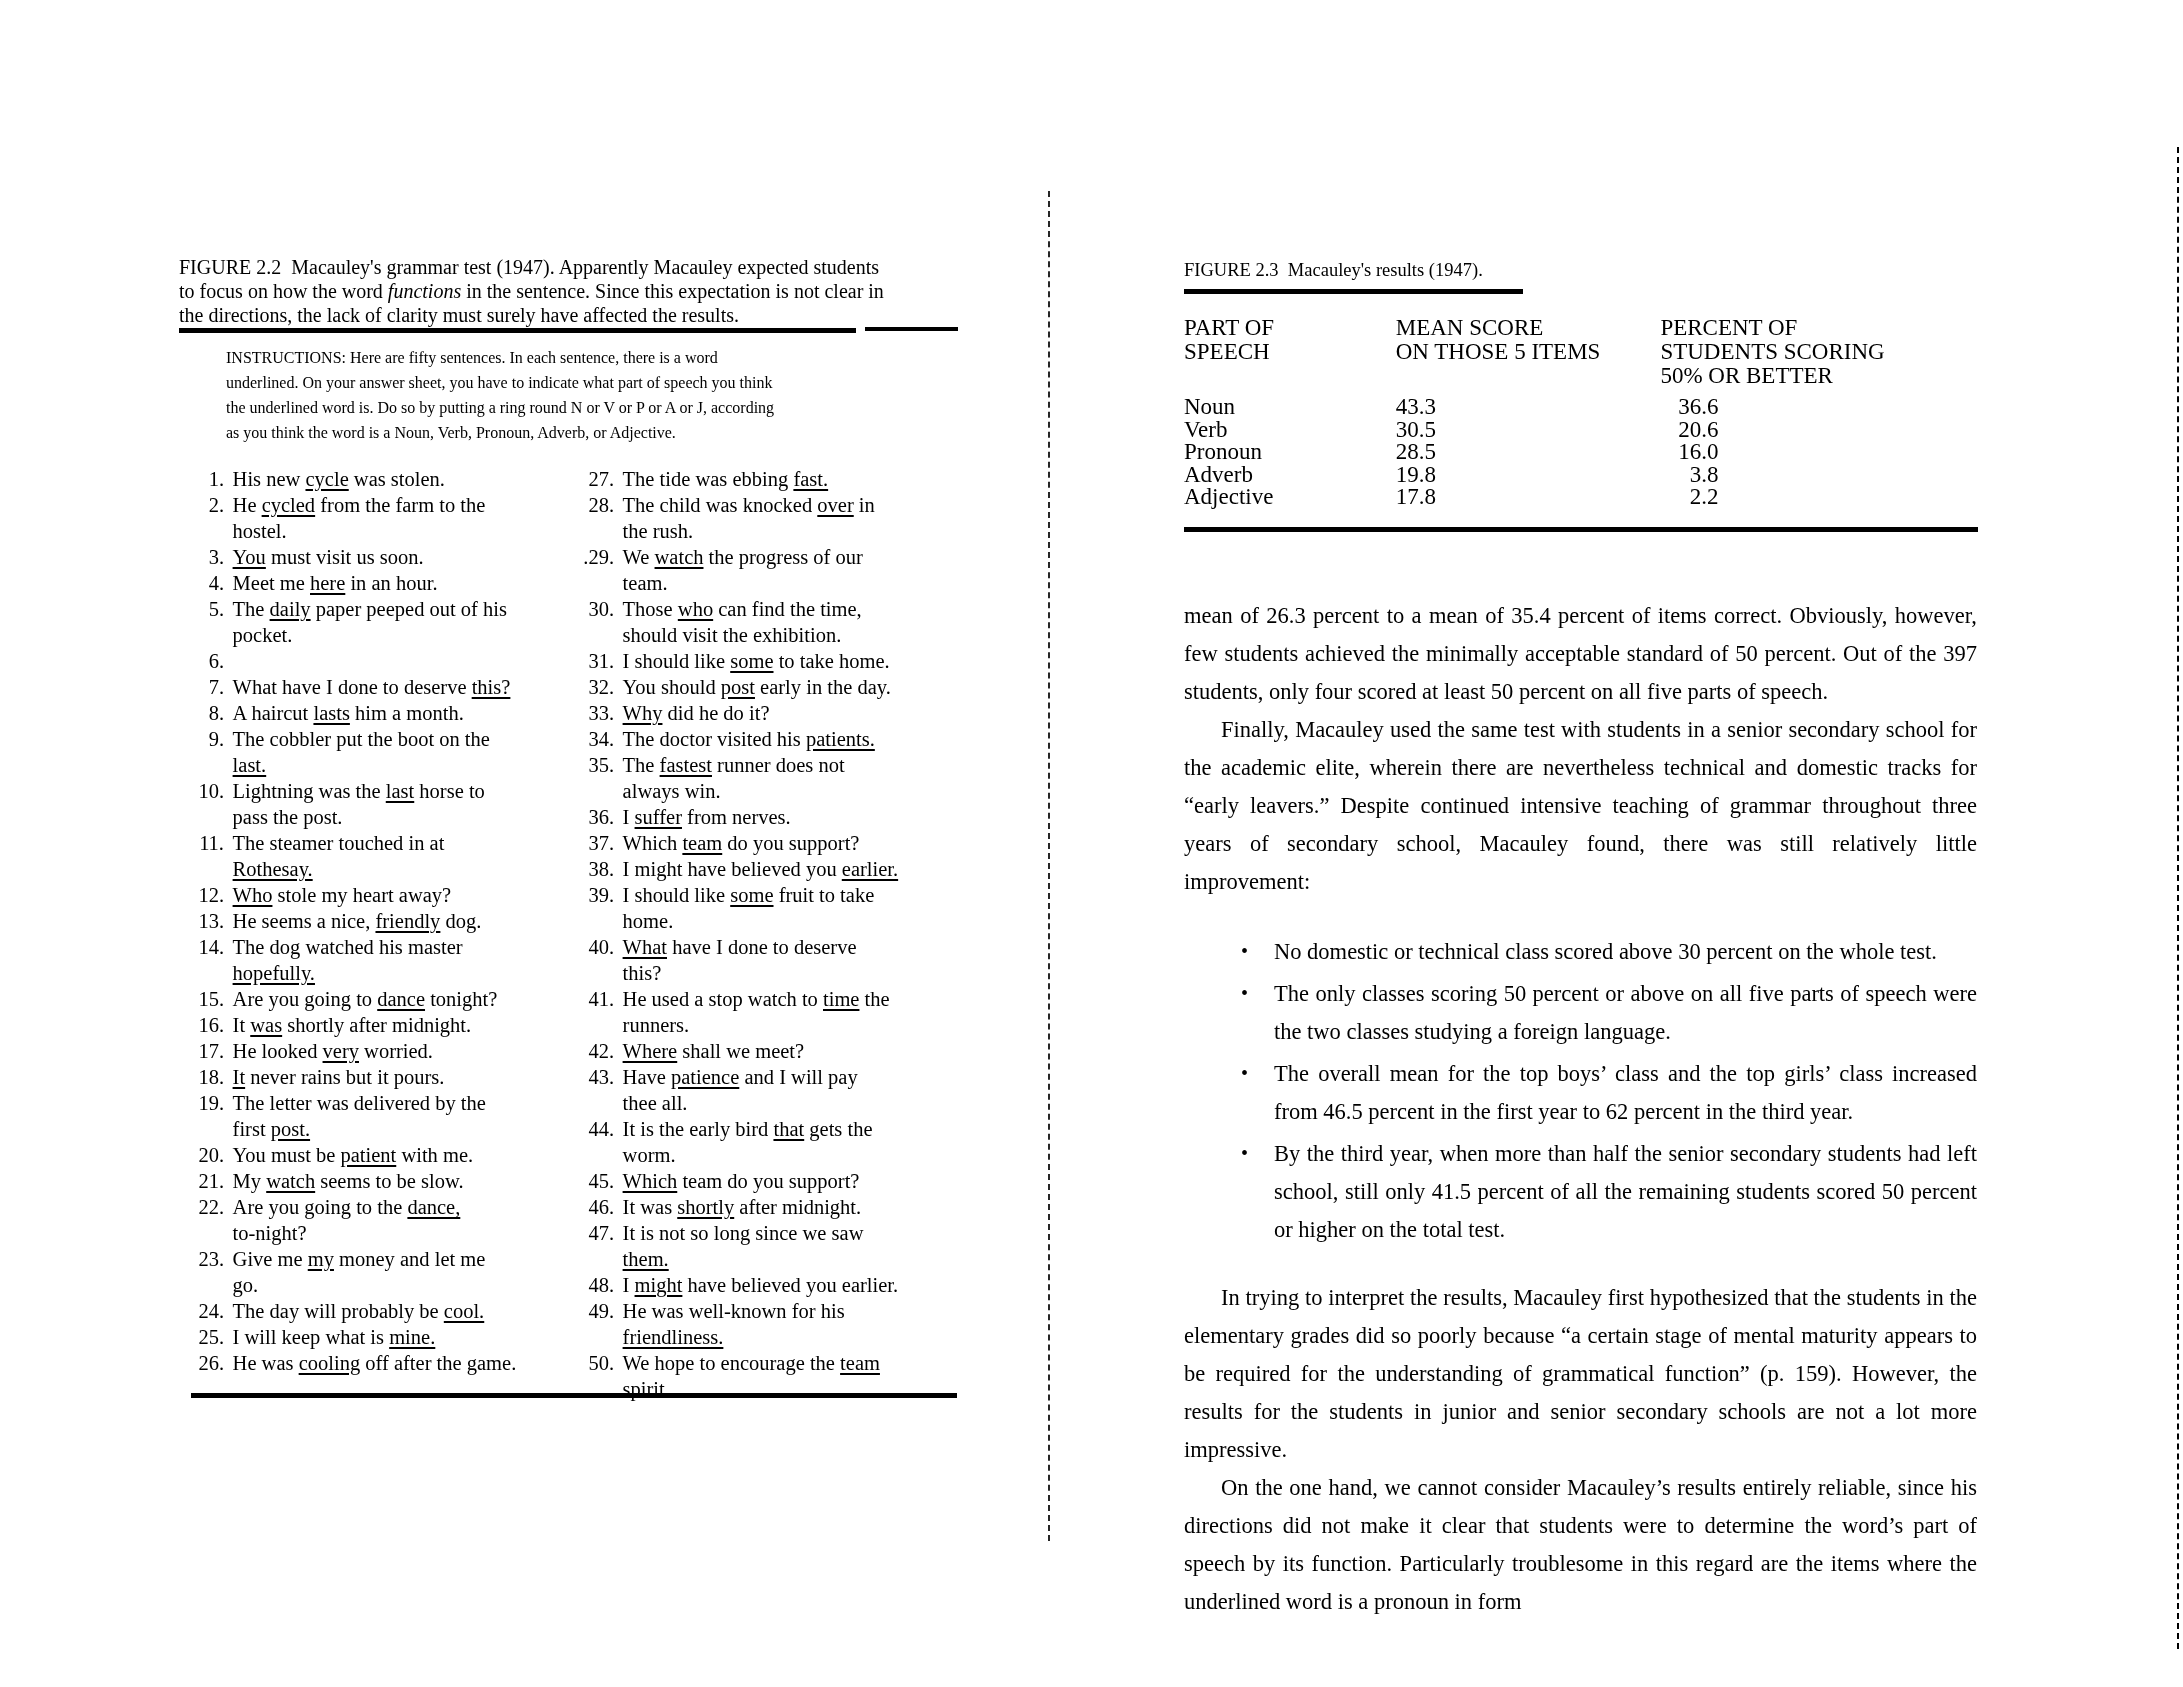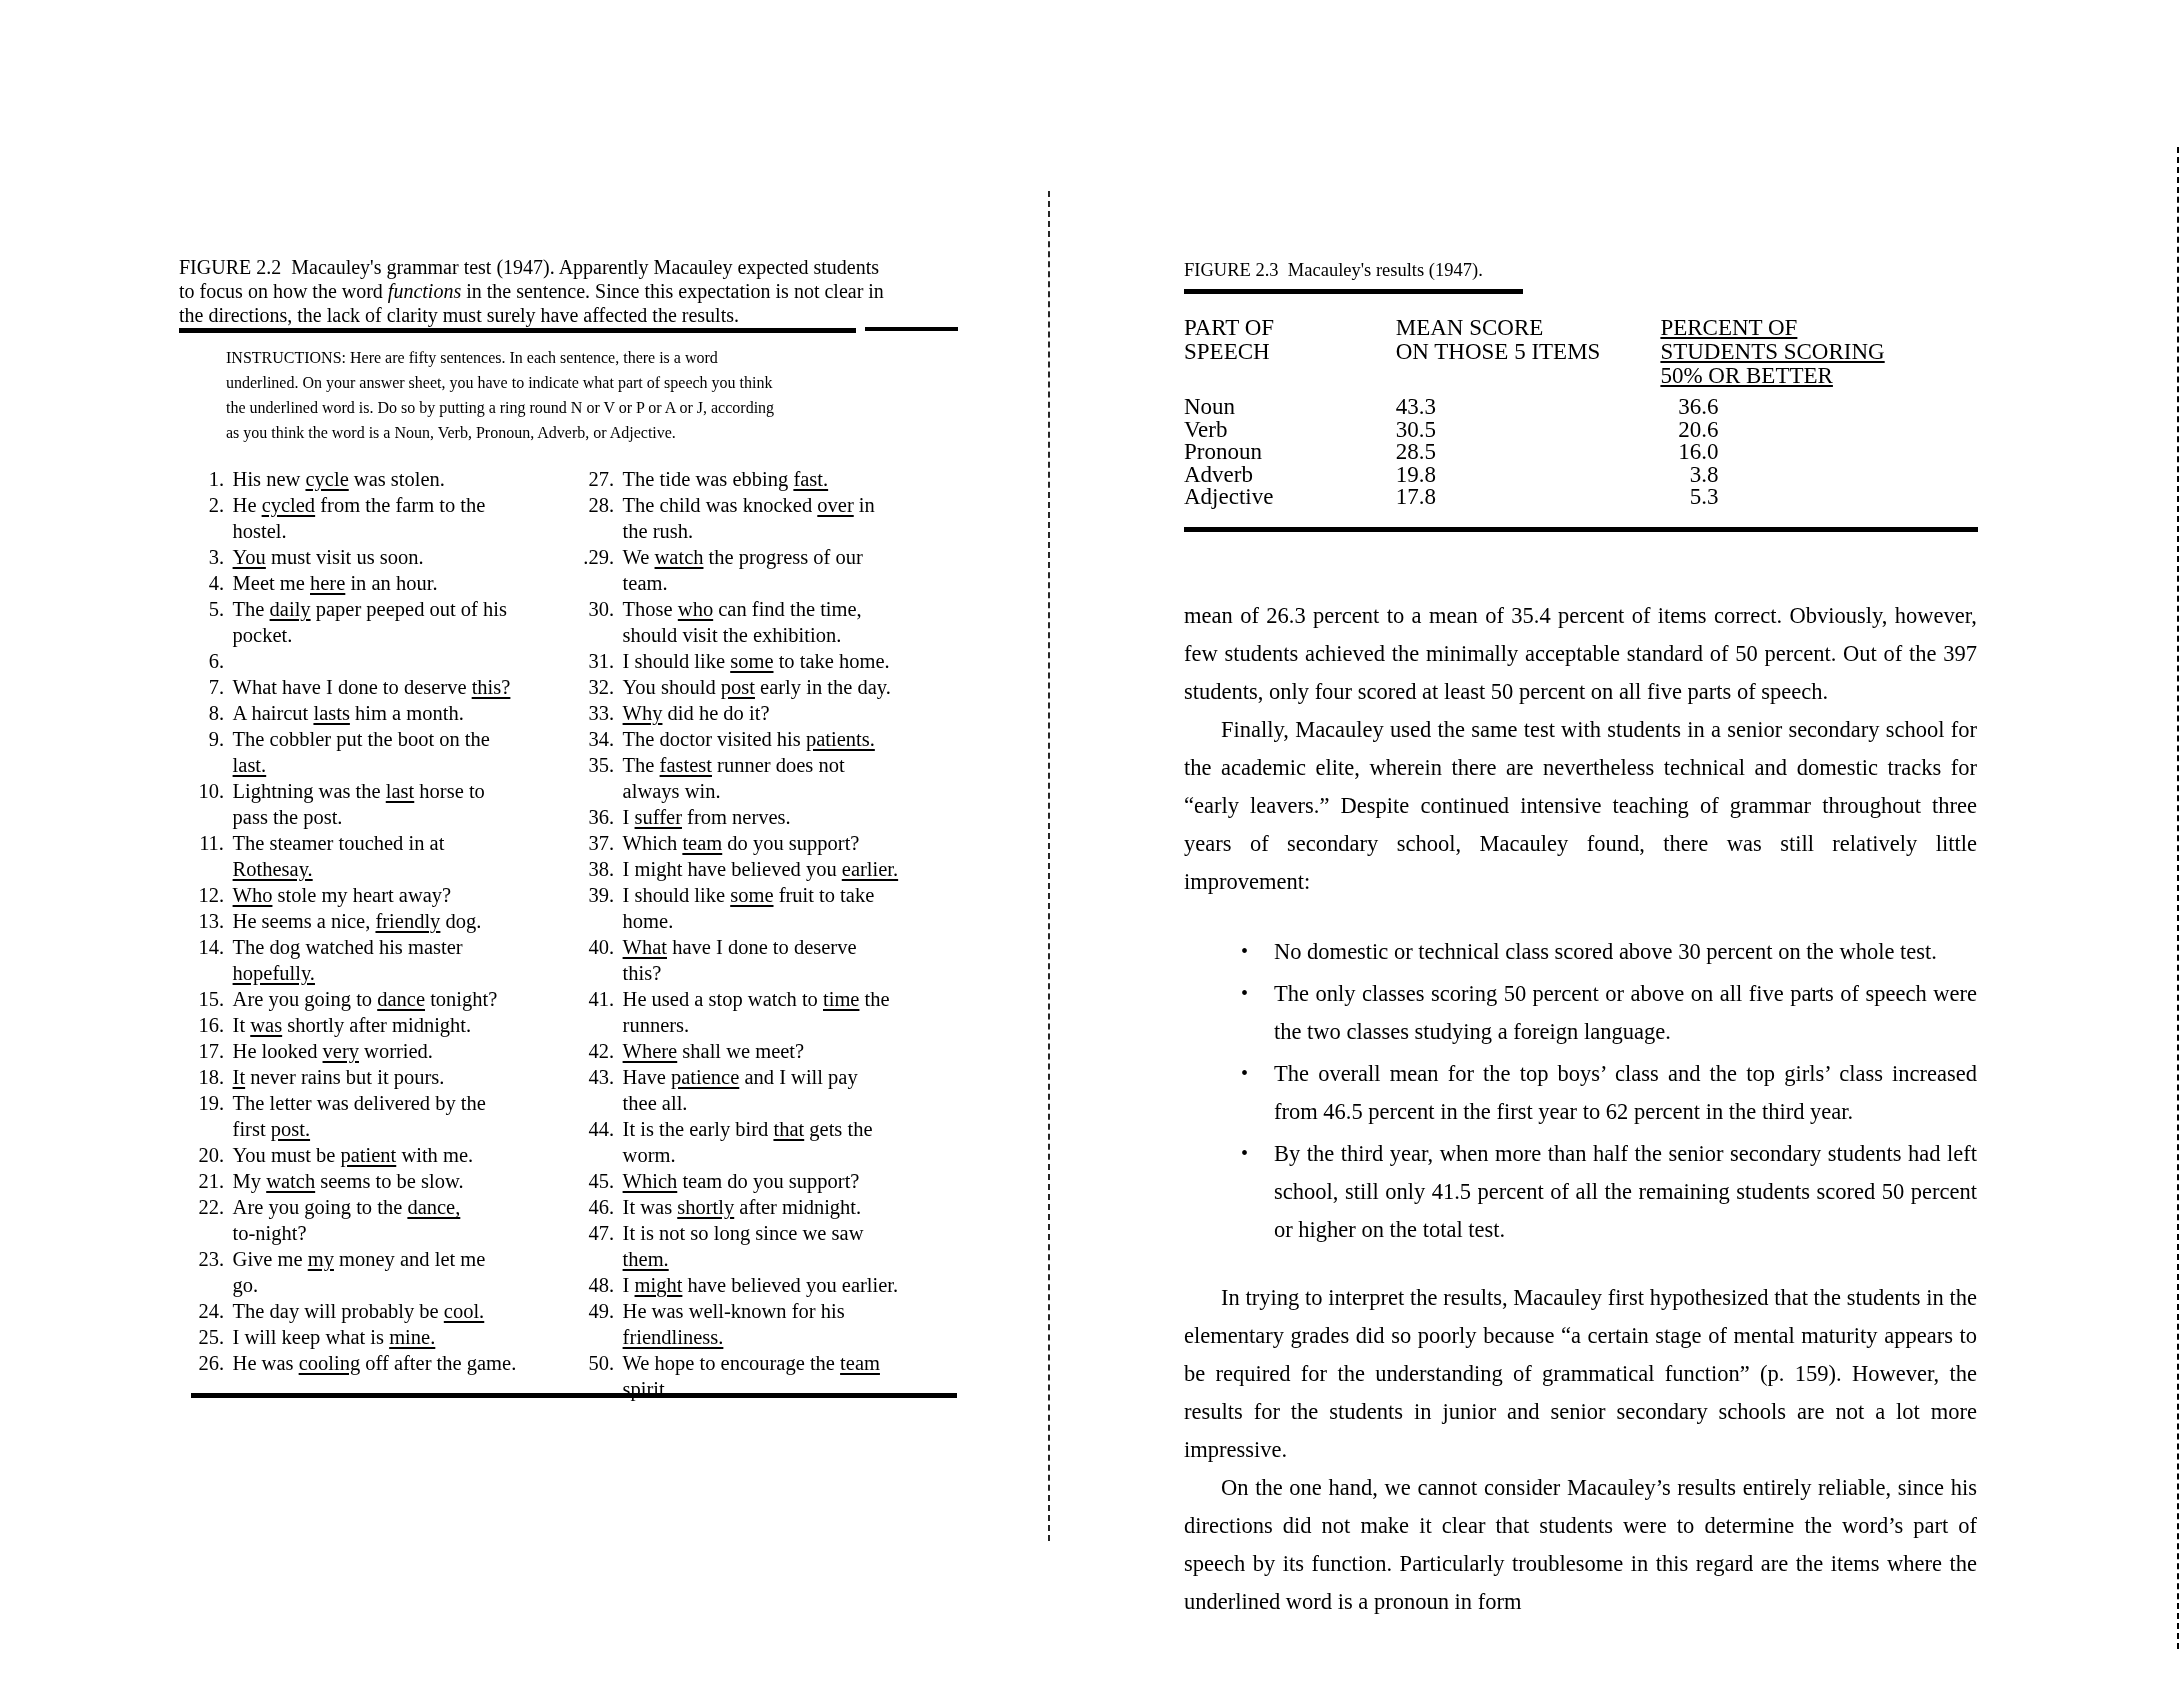--- a/index.html
+++ b/index.html
@@ -30,21 +30,21 @@
   .fold-line{left:1048px;top:191px;height:1350px;width:0;border-left:2.6px dashed #000;opacity:.85;}
   .edge-line{left:2177px;top:147px;height:1502px;width:0;border-left:2.6px dashed #000;}
 
   
   .fig3-caption{left:1184px;top:258px;width:595px;font-size:18.5px;line-height:24px;}
   .fig3-cap-rule{left:1184px;top:289px;width:339px;height:4.6px;background:#000;}
   .tbl{left:1184px;top:316px;width:794px;font-size:23px;}
   .thead{display:flex;align-items:flex-start;line-height:24px;}
   .tc1{width:212px;}
   .tc2{width:265px;}
-  .tc3{width:318px;text-decoration:underline;}
+  .tc3{width:318px;}
   .trows{margin-top:8px;}
   .trow{display:flex;line-height:22.5px;}
   .num-r{display:inline-block;width:58px;text-align:right;}
   .tbl-bottom-rule{left:1184px;top:527px;width:794px;height:4.6px;background:#000;}
 
   .body-text{left:1184px;top:597px;width:793px;font-size:22.5px;line-height:38px;text-align:justify;}
   .para{margin:0;}
   .para.ind{text-indent:37px;}
   .bullets{margin:32px 0 30px 0;}
   .bullet{position:relative;margin-left:90px;margin-top:4px;text-align:justify;}
@@ -295,21 +295,21 @@
         <div class="tc3"><span class="num-r">16.0</span></div>
       </div>
       <div class="trow">
         <div class="tc1">Adverb</div>
         <div class="tc2">19.8</div>
         <div class="tc3"><span class="num-r">3.8</span></div>
       </div>
       <div class="trow">
         <div class="tc1">Adjective</div>
         <div class="tc2">17.8</div>
-        <div class="tc3"><span class="num-r">5.3</span></div>
+        <div class="tc3"><span class="num-r">2.2</span></div>
       </div>
     </div>
 </div>
 <div class="abs tbl-bottom-rule"></div>
 
 <div class="abs body-text">
   <div id="paras-top">
       <div class="para">mean of 26.3 percent to a mean of 35.4 percent of items correct. Obviously, however, few students achieved the minimally acceptable standard of 50 percent. Out of the 397 students, only four scored at least 50 percent on all five parts of speech.</div>
       <div class="para ind">Finally, Macauley used the same test with students in a senior secondary school for the academic elite, wherein there are nevertheless technical and domestic tracks for “early leavers.” Despite continued intensive teaching of grammar throughout three years of secondary school, Macauley found, there was still relatively little improvement:</div>
     </div>

